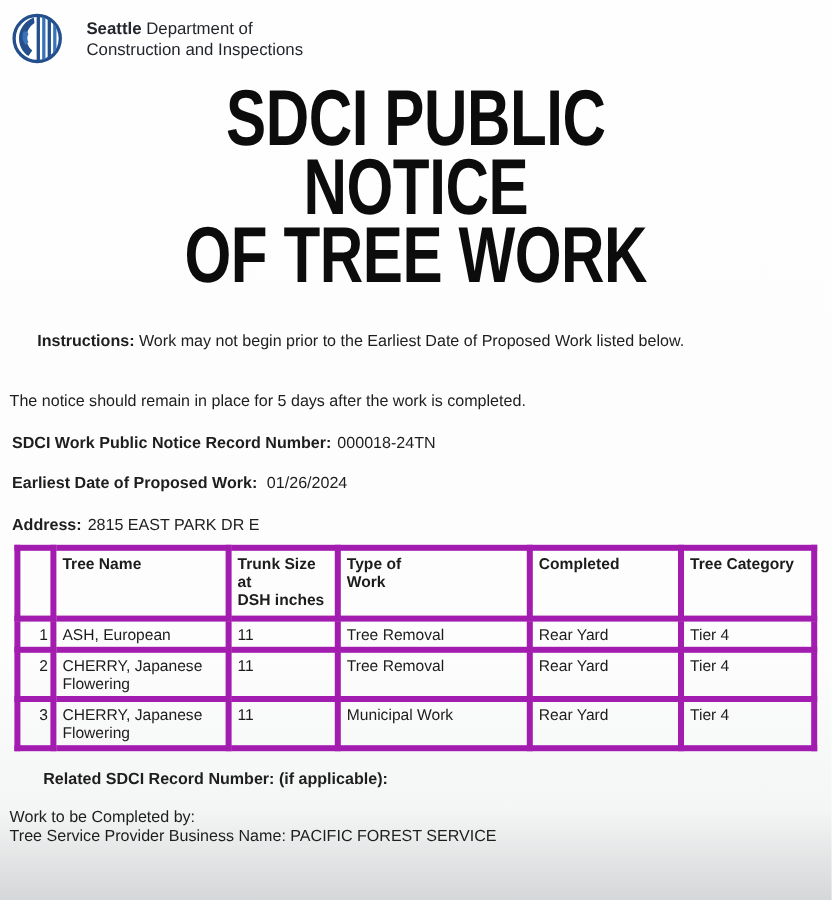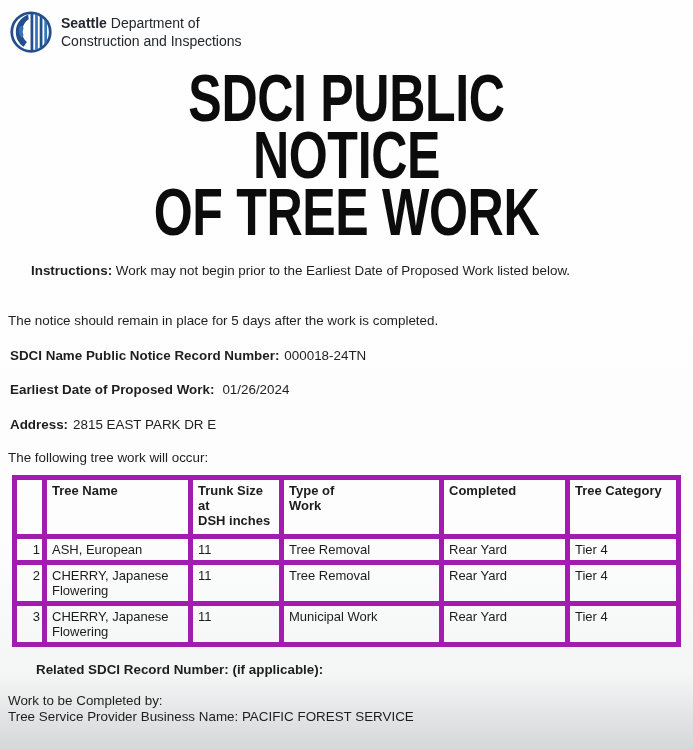--- a/index.html
+++ b/index.html
@@ -6,34 +6,34 @@
   body {
     width:693px; height:750px; overflow:hidden;
     background: linear-gradient(180deg, #fefefe 0%, #fdfdfd 72%, #f4f5f5 90%, #d5d7d8 100%);
     font-family:"Liberation Sans","DejaVu Sans",sans-serif;
     color:#1c1c1c;
     -webkit-font-smoothing:antialiased;
   }
   .page { padding:10px 8px 0 8px; box-sizing:border-box; }
 
   
-  .logo-row { display:flex; align-items:center; gap:7px; }
+  .logo-row { display:flex; align-items:center; gap:18px; }
   .dept { font-size:14px; line-height:1.3; color:#23262c; }
   .b { font-weight:bold; }
 
   
   .title {
     margin:16px 0 0 0; text-align:center; font-weight:bold; color:#0c0c0c;
     font-size:66px; line-height:57px; letter-spacing:-0.5px;
     transform:scaleX(0.76); transform-origin:50% 0;
   }
 
   
   p { margin:0; font-size:13.4px; line-height:1.3; color:#1e1e1e; }
-  .instructions { margin-top:21px;padding-left:23px; }
+  .instructions { margin-top:34px;padding-left:23px; }
   .para2 { margin-top:15px; max-width:678px; }
   .para3 { margin-top:33px; }
   .kv { margin-top:17px; padding-left:2px; font-weight:bold; }
   .kv .val { font-weight:normal; margin-left:5px;text-align:center; }
   .kv .val-wide { font-weight:normal; margin-left:8px; }
   .intro { margin-top:16px; }
 
   
   table { border-collapse:collapse; margin:8px 0 0 4px; table-layout:fixed; width:664px; font-size:13px; }
   th,td { border:5px solid #a21caf; padding:3px 5px; vertical-align:top; text-align:left; overflow:hidden; }
@@ -74,24 +74,23 @@
   </div>
 
   <h1 class="title">
     <div>SDCI PUBLIC NOTICE</div>
     <div>OF TREE WORK</div>
   </h1>
 
   <p class="instructions"><span class="b">Instructions:</span><span> Work may not begin prior to the Earliest Date of Proposed Work listed below.</span></p>
   <p class="para3">The notice should remain in place for 5 days after the work is completed.</p>
 
-  <p class="kv"><span>SDCI Name Public Notice Record Number:</span><span class="val">000018-24TN</span></p>
+  <p class="kv"><span>SDCI Work Public Notice Record Number:</span><span class="val">000018-24TN</span></p>
   <p class="kv"><span>Earliest Date of Proposed Work:</span><span class="val-wide">01/26/2024</span></p>
   <p class="kv"><span>Address:</span><span class="val">2815 EAST PARK DR E</span></p>
-  <p class="intro">The following tree work will occur:</p>
 
   <table>
     <colgroup>
       <col style="width:30px">
         <col style="width:146px">
         <col style="width:91px">
         <col style="width:160px">
         <col style="width:126px">
         <col style="width:111px">
     </colgroup>

